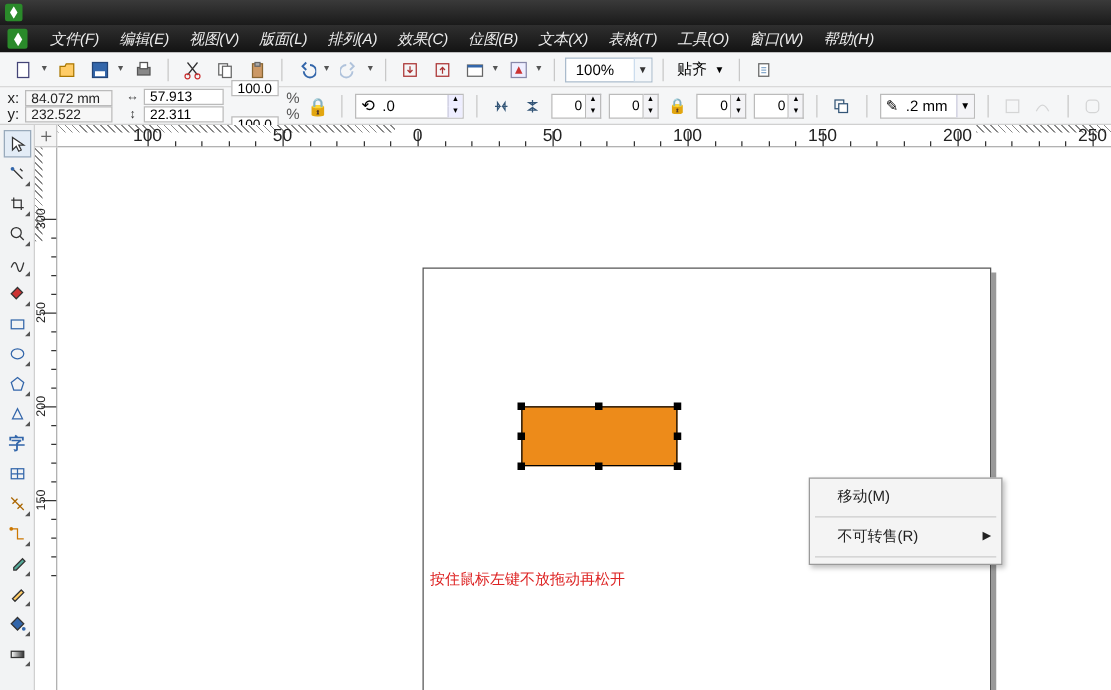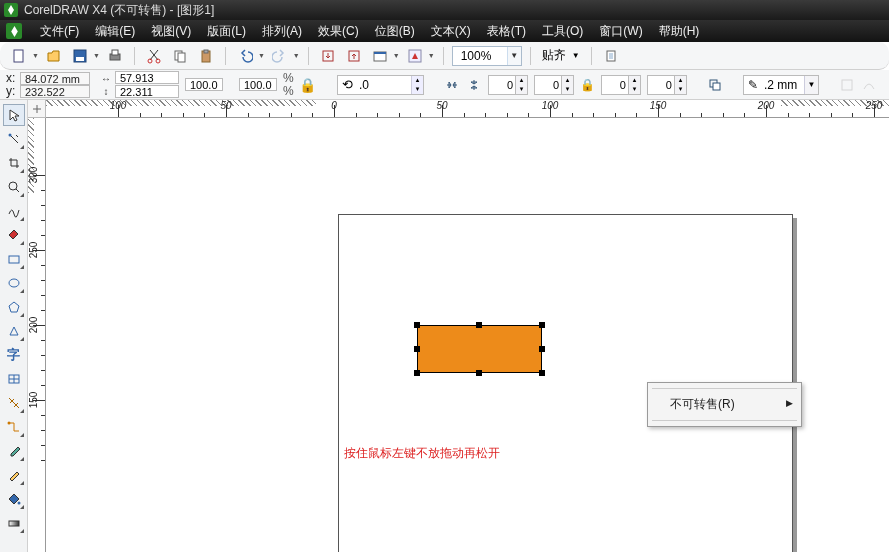--- a/index.html
+++ b/index.html
@@ -3,41 +3,41 @@
 <meta charset="utf-8">
 <style>
 * { margin:0; padding:0; box-sizing:border-box; font-family:"Microsoft YaHei","SimSun",Tahoma,sans-serif; font-size:12px; }
 body { background:#fff; width:889px; height:552px; overflow:hidden; position:relative; }
 .titlebar { height:20px; background:linear-gradient(#3a3a3a,#1a1a1a); color:#ddd; display:flex; align-items:center; padding:0 4px; }
 .titlebar .icon { width:14px; height:14px; background:#2a8a2a; border-radius:2px; margin-right:6px; display:flex; align-items:center; justify-content:center; }
 .titlebar .icon svg { width:10px; height:10px; }
 .menubar { height:22px; background:linear-gradient(#2f2f2f,#131313); display:flex; align-items:center; padding:0 6px; }
 .menubar .app-icon { width:16px; height:16px; background:#2a8a2a; border-radius:2px; margin-right:10px; display:flex; align-items:center; justify-content:center; }
 .menubar .app-icon svg { width:11px; height:11px; }
-.menubar .mi { color:#eee; padding:3px 8px; cursor:default; }
-.toolbar1 { height:28px; background:#f5f6f7; border-bottom:1px solid #d0d0d0; display:flex; align-items:center; padding:0 8px; gap:4px;border-radius:10px; }
+.menubar .mi { color:#eee; padding:3px 8px; cursor:default;font-style:italic; }
+.toolbar1 { height:28px; background:#f5f6f7; border-bottom:1px solid #d0d0d0; display:flex; align-items:center; padding:0 8px; gap:4px; }
 .toolbar2 { height:30px; background:#f5f6f7; border-bottom:1px solid #d0d0d0; display:flex; align-items:center; padding:0 6px; gap:6px; }
 .tbtn { width:22px; height:22px; display:flex; align-items:center; justify-content:center; color:#444; border-radius:2px; }
 .tbtn.dis { opacity:0.35; }
 .sep { width:1px; height:18px; background:#c8c8c8; margin:0 4px; }
 .dd { font-size:7px; color:#555; margin-left:-2px; align-self:center; }
 .zoombox { display:flex; align-items:center; border:1px solid #abc; background:#fff; height:20px; }
 .zoombox span.val { padding:0 6px 0 8px; min-width:54px; }
 .zoombox .arr { width:14px; display:flex; align-items:center; justify-content:center; font-size:8px; color:#333; border-left:1px solid #cde; background:#f4f7fa; height:100%; }
 .snap { display:flex; align-items:center; }
 .snap span { padding:0 3px; }
 .coords { display:flex; flex-direction:column; justify-content:center; font-size:11px; line-height:13px; color:#222; padding-right:4px; }
 .coords .row { display:flex; align-items:center; }
 .coords .lab { width:14px; }
 .coordbox { border:1px solid #bbb; background:#f7f7f7; padding:0 4px; width:70px; height:13px; line-height:12px; font-size:11px; }
 .dim { display:flex; flex-direction:column; gap:1px; }
 .dim .row { display:flex; align-items:center; gap:3px; }
 .dim .ic { font-size:10px; color:#333; width:12px; text-align:center; }
 .dimbox { border:1px solid #bbb; background:#fff; padding:0 4px; width:64px; height:13px; font-size:11px; }
-.pct { display:flex; gap:16px; }
+.pct { display:flex; flex-direction:column; gap:16px; }
 .pctbox { border:1px solid #bbb; background:#fff; padding:0 4px; width:38px; height:13px; font-size:11px; }
 .lock { font-size:14px; color:#555; }
 .rotbox { display:flex; align-items:center; border:1px solid #bbb; background:#fff; height:20px; }
 .rotbox .ic { padding:0 4px; font-size:13px; }
 .rotbox .v { width:54px; padding:0 2px; }
 .rotbox .sp { width:12px; display:flex; flex-direction:column; }
 .rotbox .sp span { height:9px; font-size:7px; line-height:7px; text-align:center; background:#eef; border-left:1px solid #ccd; }
 .tinybox { border:1px solid #bbb; background:#fff; width:28px; height:20px; font-size:11px; display:flex; align-items:center; justify-content:flex-end; padding-right:2px; }
 .spn { width:12px; height:20px; display:flex; flex-direction:column; border:1px solid #bbb; border-left:none; background:#f3f3f6; }
 .spn span { flex:1; font-size:7px; line-height:8px; text-align:center; }
@@ -51,21 +51,21 @@
 .tool.sel { background:#e3ecf6; border:1px solid #9ab; }
 .tool .fly { position:absolute; right:1px; bottom:1px; width:0; height:0; border-right:4px solid #555; border-top:4px solid transparent; }
 .canvas-wrap { flex:1; position:relative; background:#fff; }
 .rulc { position:absolute; left:0; top:0; width:18px; height:18px; background:#f5f5f5; border-right:1px solid #bbb; border-bottom:1px solid #bbb; display:flex; align-items:center; justify-content:center; }
 .rulc svg { width:10px; height:10px; }
 .ruler-h { position:absolute; left:18px; right:0; top:0; height:18px; background:#fff; border-bottom:1px solid #999; }
 .ruler-v { position:absolute; left:0; top:18px; bottom:0; width:18px; background:#fff; border-right:1px solid #999; }
 .tick-h { position:absolute; bottom:0; width:1px; background:#333; }
 .tick-h.maj { height:12px; }
 .tick-h.min { height:4px; }
-.tick-h-lab { position:absolute; top:0; font-size:10px; color:#222; transform:translateX(-50%);font-style:italic; }
+.tick-h-lab { position:absolute; top:0; font-size:14px; color:#222; transform:translateX(-50%); }
 .tick-v { position:absolute; right:0; height:1px; background:#333; }
 .tick-v.maj { width:12px; }
 .tick-v.min { width:4px; }
 .tick-v-lab { position:absolute; left:0; font-size:10px; color:#222; writing-mode:vertical-rl; transform:translateY(-50%) rotate(180deg); }
 .hatch { position:absolute; background:repeating-linear-gradient(45deg,#888 0,#888 1px,transparent 1px,transparent 4px); }
 .canvas { position:absolute; left:18px; top:18px; right:0; bottom:0; background:#fff; overflow:hidden; }
 .page-shadow { position:absolute; background:#999; }
 .page { position:absolute; background:#fff; border:1px solid #555; }
 .rect { position:absolute; background:#ed8b1a; border:1px solid #000; }
 .handle { position:absolute; width:6px; height:6px; background:#000; }
@@ -78,21 +78,20 @@
 </style>
 </head>
 <body>
 
 <div class="titlebar">
   <span class="icon">
       <svg viewBox="0 0 10 10">
         <path d="M5 0 L8 5 L5 10 L2 5 Z" fill="#fff"></path>
       </svg>
     </span>
-  <span>CorelDRAW X4 (不可转售) - [图形1]</span>
 </div>
 
 <div class="menubar">
   <span class="app-icon">
       <svg viewBox="0 0 10 10">
         <path d="M5 0 L8 5 L5 10 L2 5 Z" fill="#fff"></path>
       </svg>
     </span>
   <span class="mi">文件(F)</span>
   <span class="mi">编辑(E)</span>
@@ -530,23 +529,24 @@
       <div class="page" style="left:292px;top:96px;width:455px;height:600px"></div>
       <div class="rect" style="left:371px;top:207px;width:125px;height:48px"></div>
       <div class="handle" style="left:368px;top:204px"></div>
       <div class="handle" style="left:430px;top:204px"></div>
       <div class="handle" style="left:493px;top:204px"></div>
       <div class="handle" style="left:368px;top:228px"></div>
       <div class="handle" style="left:493px;top:228px"></div>
       <div class="handle" style="left:368px;top:252px"></div>
       <div class="handle" style="left:430px;top:252px"></div>
       <div class="handle" style="left:493px;top:252px"></div>
-      <div class="note" style="left:298px;top:324px">
+      <div class="note" style="left:298px;top:334px">
         <div>按住鼠标左键不放拖动再松开</div>
       </div>
       <div class="ctxmenu" style="left:601px;top:264px">
+        <div class="item">移动(M)</div>
         <hr>
         <div class="item"><span>不可转售(R)</span><span class="sub">▶</span></div>
         <hr>
       </div>
     </div>
   </div>
 </div>
 
 </body></html>

